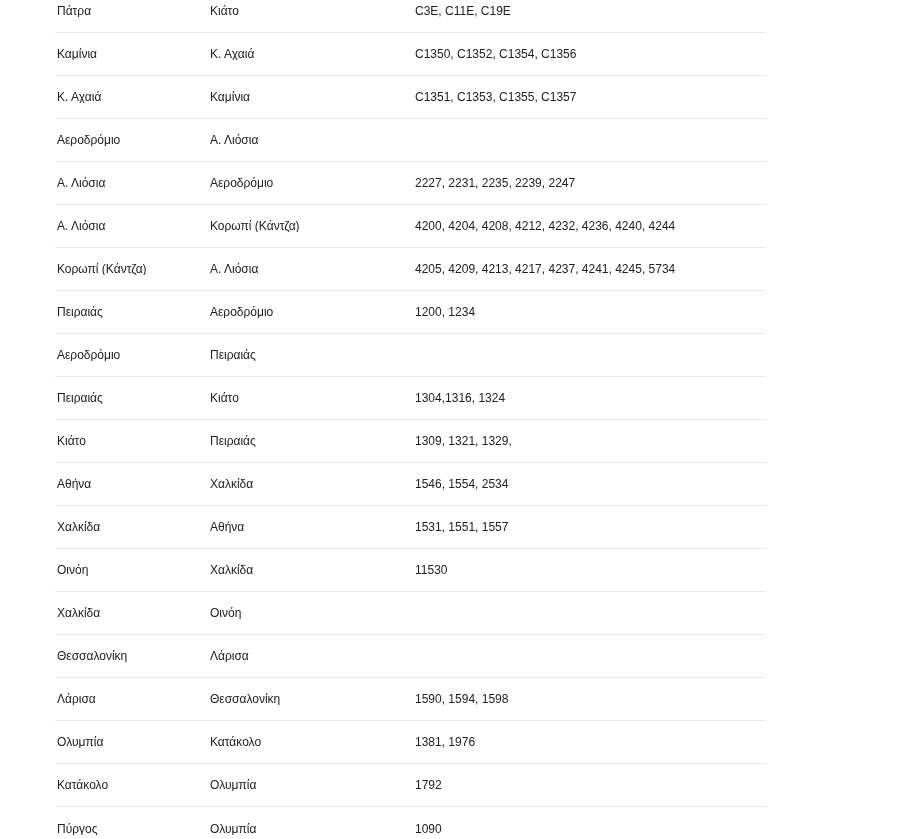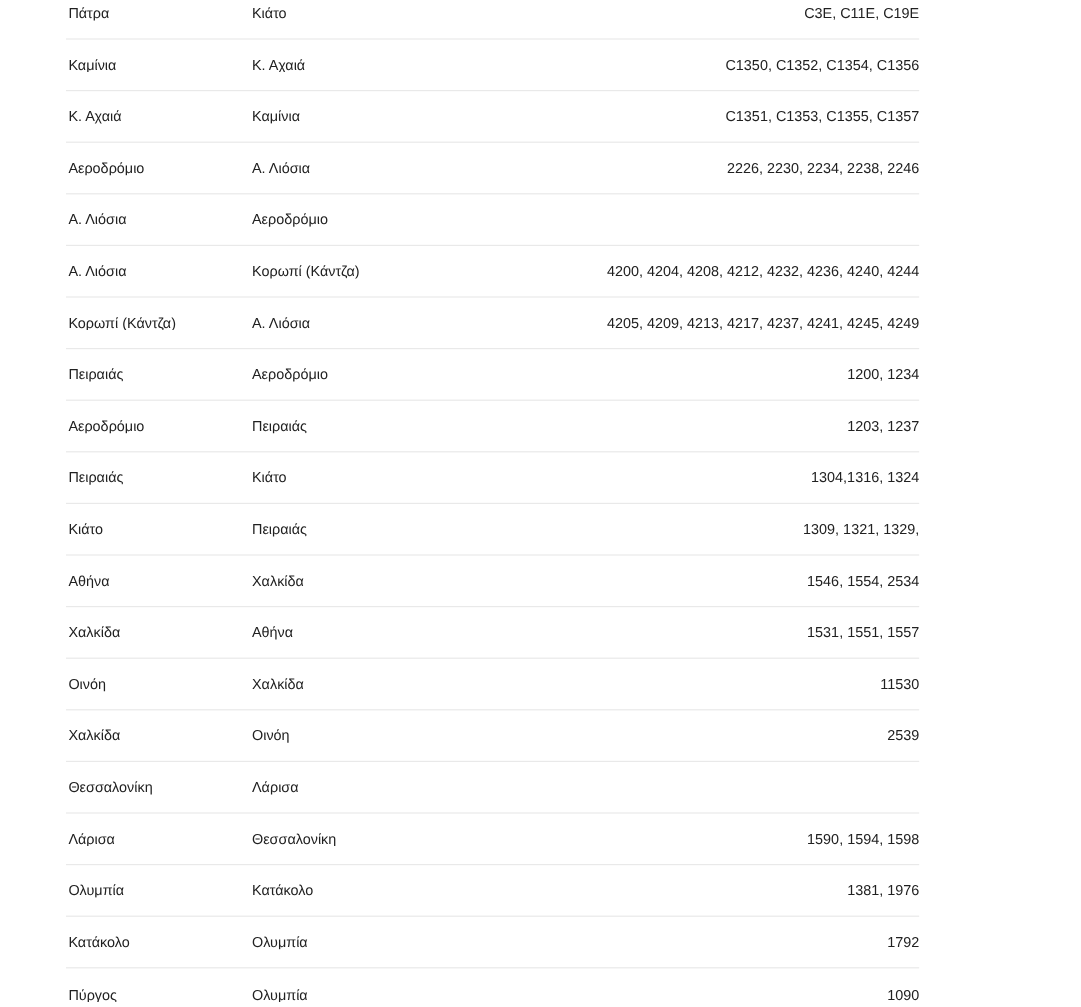--- a/index.html
+++ b/index.html
@@ -34,21 +34,21 @@
     font-size: 12px;
     line-height: 1;
     color: #212121;
     padding-left: 2px;
     box-sizing: border-box;
     white-space: nowrap;
     overflow: hidden;
   }
   .col-origin      { width: 153px; }
   .col-destination { width: 205px; }
-  .col-trains      { flex: 1; text-align: right; }
+  .col-trains      { flex: 1; }
 </style>
 </head>
 <body>
 
 <div class="routes-table">
   <div class="row">
     <div class="cell col-origin">Πάτρα</div>
     <div class="cell col-destination">Κιάτο</div>
     <div class="cell col-trains">C3E, C11E, C19E</div>
   </div>
@@ -61,50 +61,49 @@
 
   <div class="row">
     <div class="cell col-origin">Κ. Αχαιά</div>
     <div class="cell col-destination">Καμίνια</div>
     <div class="cell col-trains">C1351, C1353, C1355, C1357</div>
   </div>
 
   <div class="row">
     <div class="cell col-origin">Αεροδρόμιο</div>
     <div class="cell col-destination">Α. Λιόσια</div>
-    <div class="cell col-trains">2226, 2230, 2234, 2238, 2246</div>
   </div>
 
   <div class="row">
     <div class="cell col-origin">Α. Λιόσια</div>
     <div class="cell col-destination">Αεροδρόμιο</div>
+    <div class="cell col-trains">2227, 2231, 2235, 2239, 2247</div>
   </div>
 
   <div class="row">
     <div class="cell col-origin">Α. Λιόσια</div>
     <div class="cell col-destination">Κορωπί (Κάντζα)</div>
     <div class="cell col-trains">4200, 4204, 4208, 4212, 4232, 4236, 4240, 4244</div>
   </div>
 
   <div class="row">
     <div class="cell col-origin">Κορωπί (Κάντζα)</div>
     <div class="cell col-destination">Α. Λιόσια</div>
-    <div class="cell col-trains">4205, 4209, 4213, 4217, 4237, 4241, 4245, 4249</div>
+    <div class="cell col-trains">4205, 4209, 4213, 4217, 4237, 4241, 4245, 5734</div>
   </div>
 
   <div class="row">
     <div class="cell col-origin">Πειραιάς</div>
     <div class="cell col-destination">Αεροδρόμιο</div>
     <div class="cell col-trains">1200, 1234</div>
   </div>
 
   <div class="row">
     <div class="cell col-origin">Αεροδρόμιο</div>
     <div class="cell col-destination">Πειραιάς</div>
-    <div class="cell col-trains">1203, 1237</div>
   </div>
 
   <div class="row">
     <div class="cell col-origin">Πειραιάς</div>
     <div class="cell col-destination">Κιάτο</div>
     <div class="cell col-trains">1304,1316, 1324</div>
   </div>
 
   <div class="row">
     <div class="cell col-origin">Κιάτο</div>
@@ -126,21 +125,20 @@
 
   <div class="row">
     <div class="cell col-origin">Οινόη</div>
     <div class="cell col-destination">Χαλκίδα</div>
     <div class="cell col-trains">11530</div>
   </div>
 
   <div class="row">
     <div class="cell col-origin">Χαλκίδα</div>
     <div class="cell col-destination">Οινόη</div>
-    <div class="cell col-trains">2539</div>
   </div>
 
   <div class="row">
     <div class="cell col-origin">Θεσσαλονίκη</div>
     <div class="cell col-destination">Λάρισα</div>
   </div>
 
   <div class="row">
     <div class="cell col-origin">Λάρισα</div>
     <div class="cell col-destination">Θεσσαλονίκη</div>

